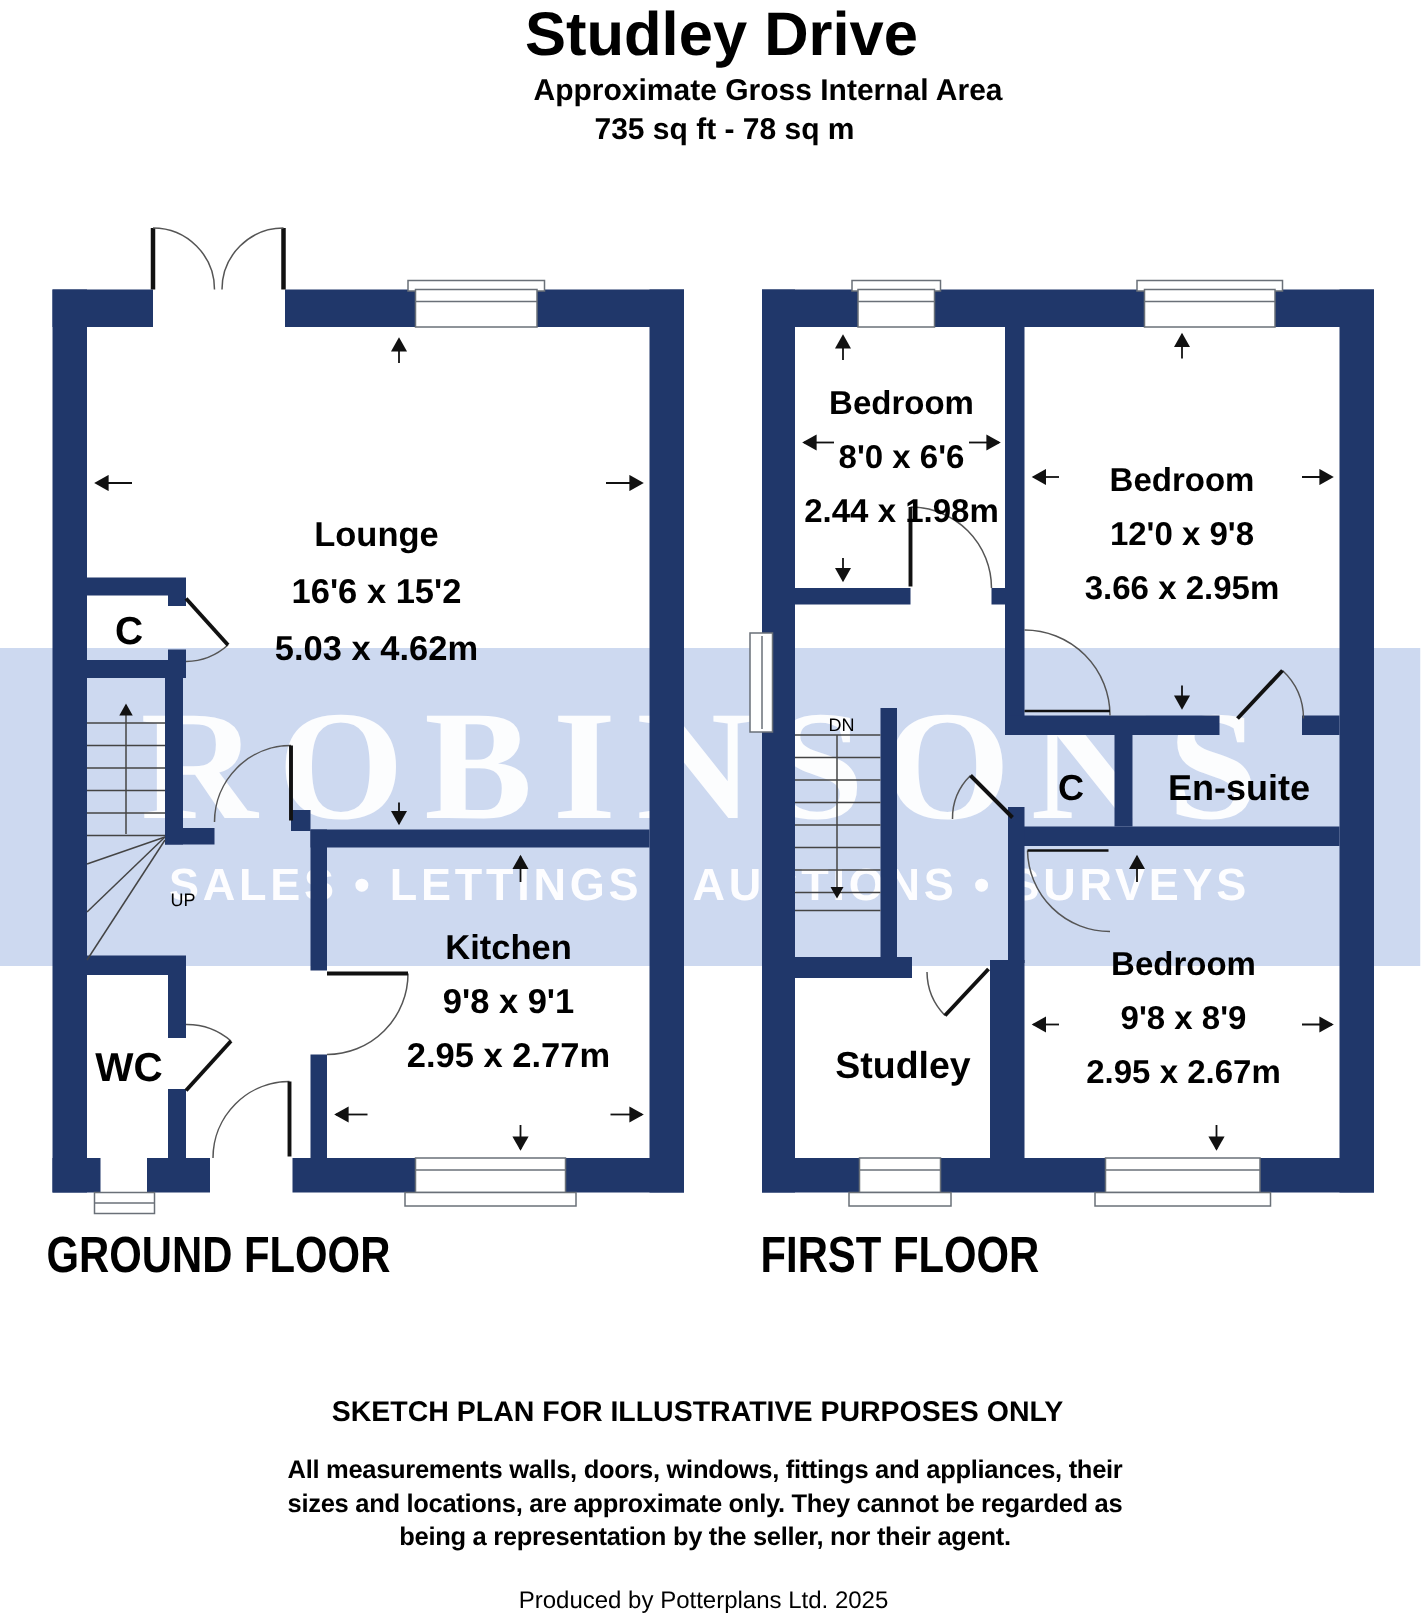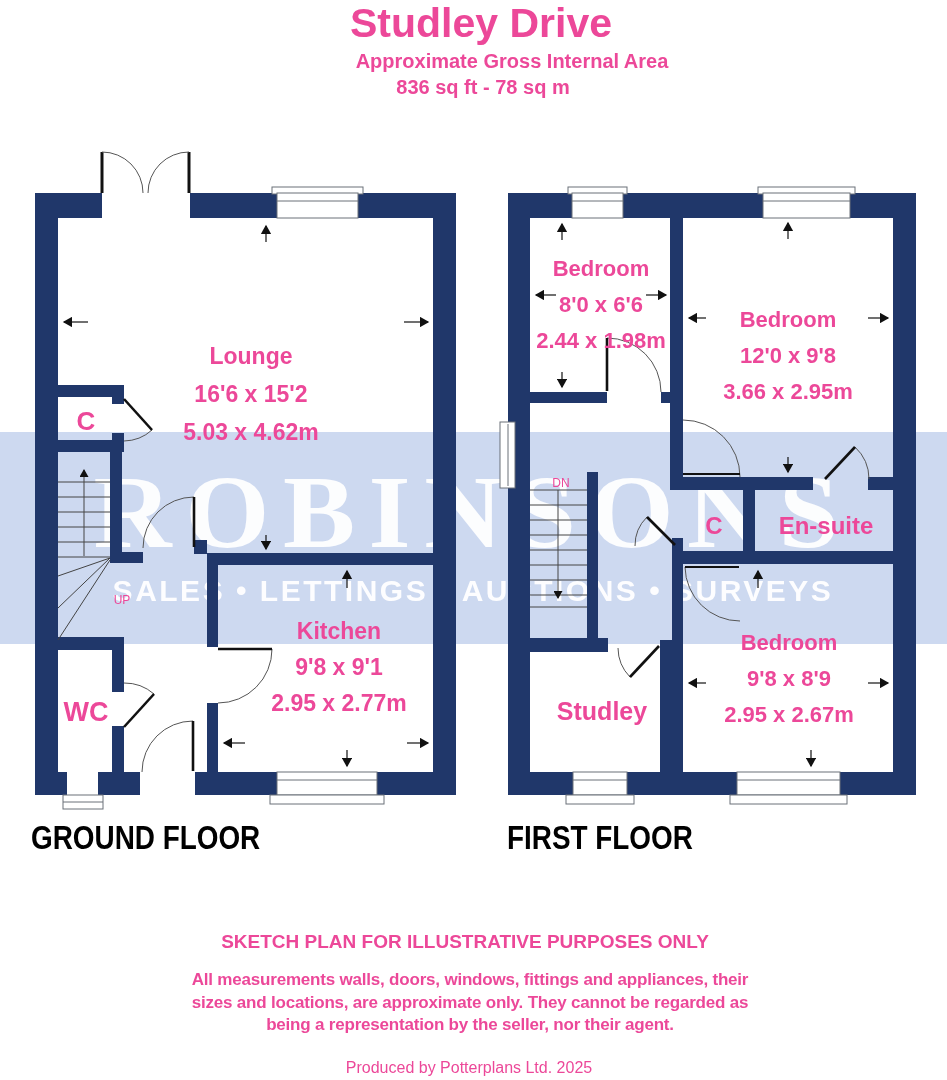--- a/index.html
+++ b/index.html
@@ -1,18 +1,18 @@
 <!DOCTYPE html>
 <html><head>
 <meta charset="utf-8">
 <style>
   html,body{margin:0;padding:0;}
   body{width:947px;height:1080px;position:relative;background:#ffffff;overflow:hidden;
        font-family:"Liberation Sans",sans-serif;}
-  .lbl{position:absolute;transform:translate(-50%,-50%);text-align:center;color:#ec4899;
+  .lbl{position:absolute;transform:translate(-50%,-50%);text-align:center;color:#000000;
        font-weight:bold;white-space:nowrap;font-family:"Liberation Sans",sans-serif;}
   .room-lines span{display:block;margin-top:10px;}
   #band{position:absolute;left:0;top:432px;width:947px;height:212px;background:#cdd9f0;}
   #wm-brand{position:absolute;left:473px;top:511px;transform:translate(-50%,-50%) scaleX(1.04);
        font-family:"Liberation Serif",serif;font-weight:bold;font-size:104px;letter-spacing:13px;
        color:rgba(255,255,255,0.93);white-space:nowrap;}
   #wm-tag{position:absolute;left:473px;top:591px;transform:translate(-50%,-50%);
        font-weight:bold;font-size:30px;letter-spacing:2.5px;color:rgba(255,255,255,0.95);white-space:nowrap;}
   #plan-svg{position:absolute;left:0;top:0;}
   .title-main{left:481px;top:23px;font-size:41px;}
@@ -27,21 +27,21 @@
   .small-dir{font-weight:normal;font-size:12px;}
   .foot-title{left:465px;top:942px;font-size:19px;}
   .foot-line{font-weight:bold;font-size:17px;letter-spacing:-0.2px;}
   .foot-credit{left:469px;top:1068px;font-size:16px;font-weight:normal;}
 </style>
 </head>
 <body>
 
 <div class="lbl title-main">Studley Drive</div>
 <div class="lbl title-sub">Approximate Gross Internal Area</div>
-<div class="lbl title-area">836 sq ft - 78 sq m</div>
+<div class="lbl title-area">735 sq ft - 78 sq m</div>
 
 <div id="band"></div>
 <div id="wm-brand">ROBINSONS</div>
 <div id="wm-tag">SALES • LETTINGS • AUCTIONS • SURVEYS</div>
 
 <svg id="plan-svg" width="947" height="1080" viewBox="0 0 947 1080">
   <defs>
     <marker id="ah" markerWidth="9" markerHeight="9" refX="7" refY="4.5" orient="auto">
       <path d="M0,0 L8,4.5 L0,9 z" fill="#111"></path>
     </marker>

